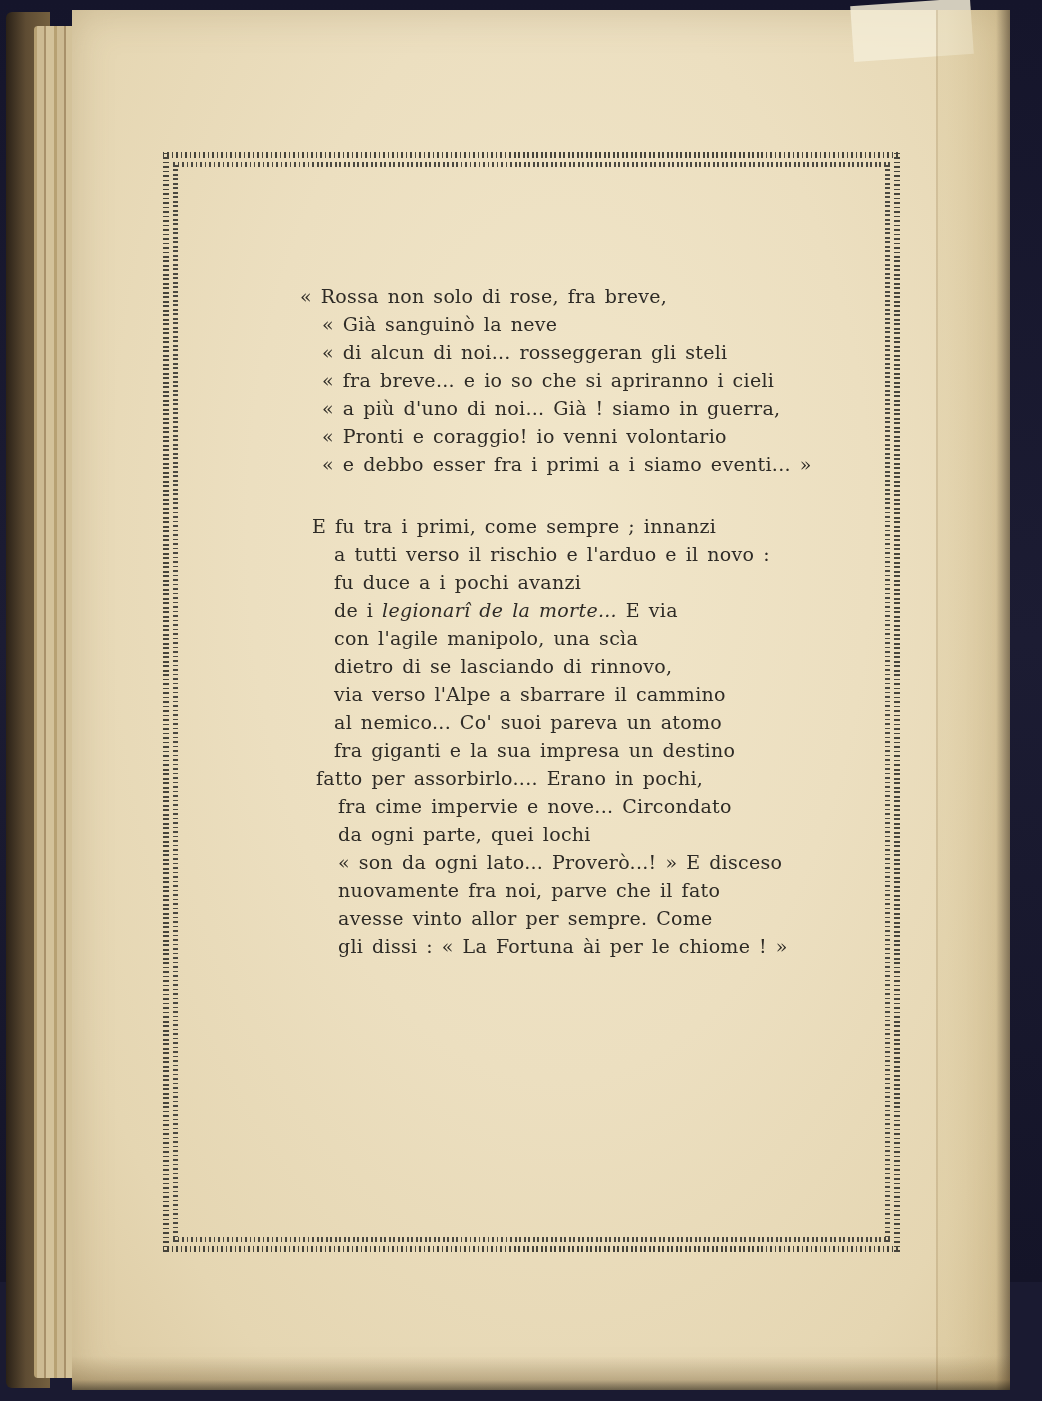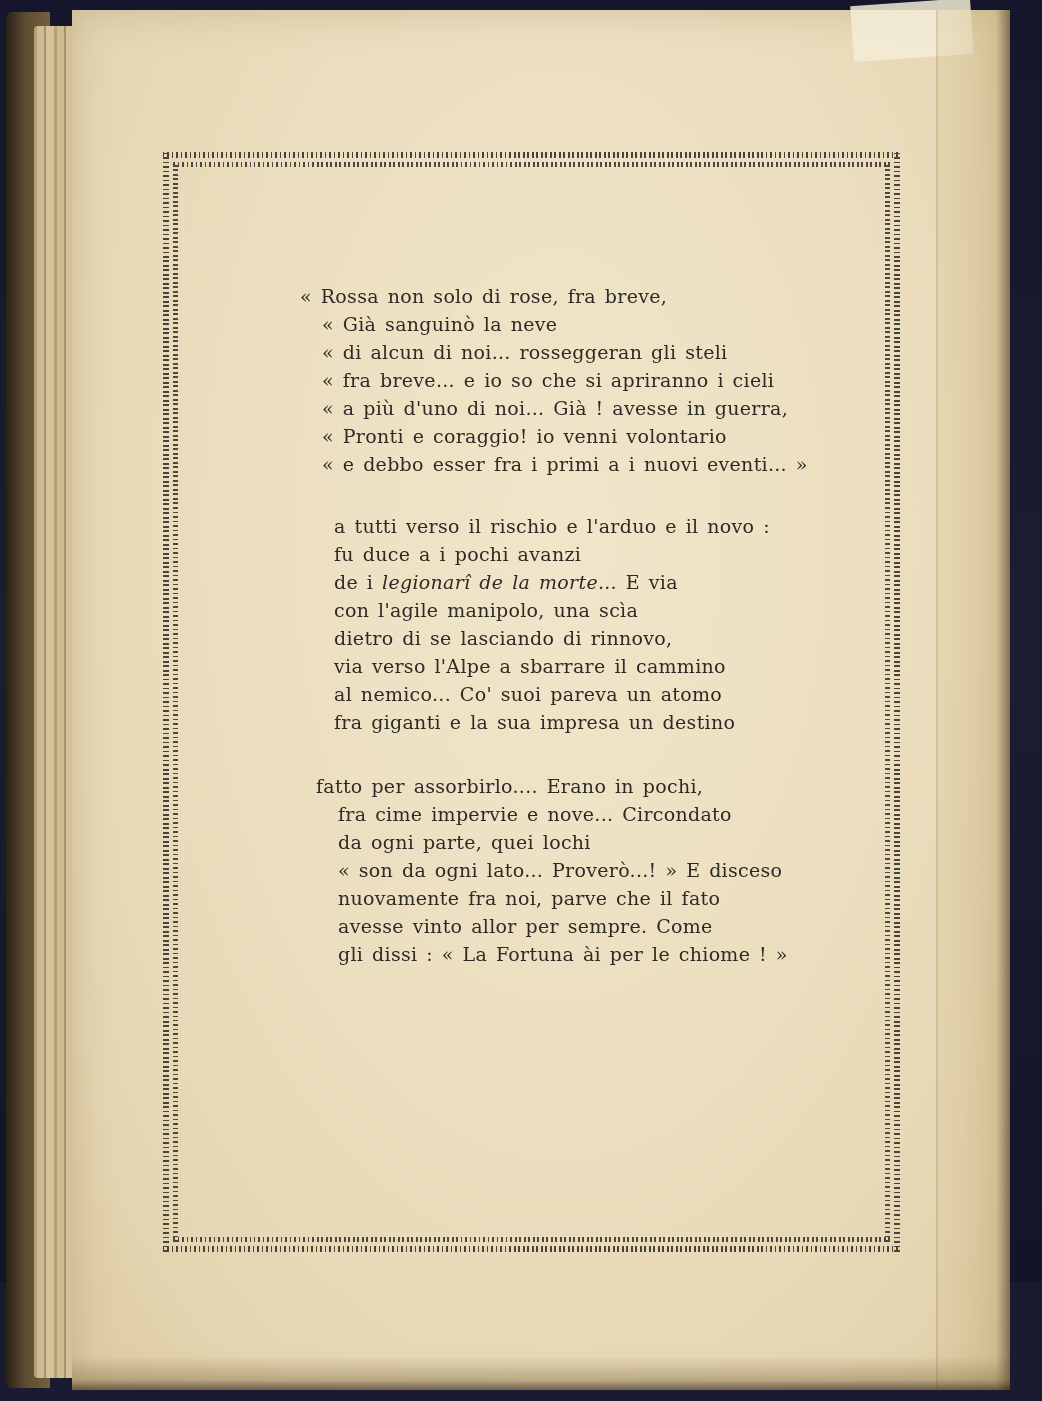--- a/index.html
+++ b/index.html
@@ -90,21 +90,21 @@
     width: 560px;
     color: #2e2b26;
     font-size: 19px;
     line-height: 28px;
     letter-spacing: 0.3px;
     word-spacing: 2.5px;
   }
   .stanza { padding-left: 22px; }
   .stanza .first { margin-left: -22px; }
   .stanza-2 { margin-top: 34px; margin-left: 12px; }
-  .stanza-3 { margin-top: 36px; margin-left: 16px; }
+  .stanza-3 { margin-left: 16px; }
   .line { white-space: nowrap; }
   .line em { font-style: italic; }
 </style>
 </head>
 <body>
 
 <div class="scan">
   <div class="cover-left"></div>
   <div class="pages-left-real"></div>
 
@@ -117,26 +117,27 @@
       <div class="frame-inner"></div>
     </div>
 
     <div class="poem">
 
       <div class="stanza stanza-1">
         <div class="line first">« Rossa non solo di rose, fra breve,</div>
         <div class="line">« Già sanguinò la neve</div>
         <div class="line">« di alcun di noi... rosseggeran gli steli</div>
         <div class="line">« fra breve... e io so che si apriranno i cieli</div>
-        <div class="line">« a più d'uno di noi... Già ! avesse in guerra,</div>
+        <div class="line">« a più d'uno di noi... Già ! siamo in guerra,</div>
         <div class="line">« Pronti e coraggio! io venni volontario</div>
-        <div class="line">« e debbo esser fra i primi a i nuovi eventi... »</div>
+        <div class="line">« e debbo esser fra i primi a i siamo eventi... »</div>
       </div>
 
       <div class="stanza stanza-2">
+        <div class="line first">E fu tra i primi, come sempre ; innanzi</div>
         <div class="line">a tutti verso il rischio e l'arduo e il novo :</div>
         <div class="line">fu duce a i pochi avanzi</div>
         <div class="line"><span>de i </span><em>legionarî de la morte...</em><span> E via</span></div>
         <div class="line">con l'agile manipolo, una scìa</div>
         <div class="line">dietro di se lasciando di rinnovo,</div>
         <div class="line">via verso l'Alpe a sbarrare il cammino</div>
         <div class="line">al nemico... Co' suoi pareva un atomo</div>
         <div class="line">fra giganti e la sua impresa un destino</div>
       </div>
 

